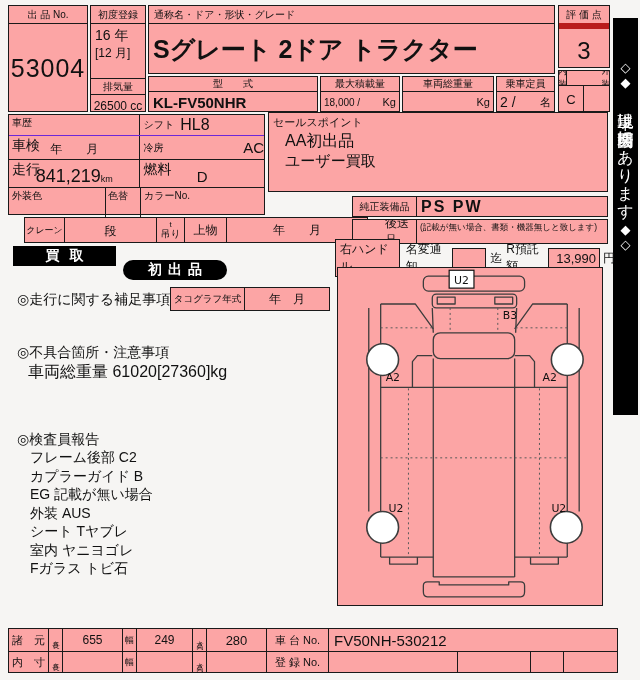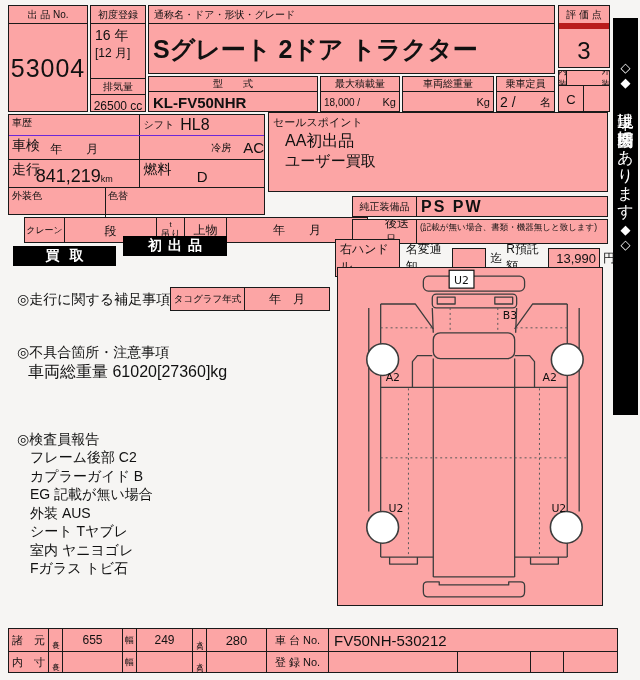--- a/index.html
+++ b/index.html
@@ -100,39 +100,40 @@
     <div class="cell" style="width:124px;justify-content:flex-start;padding-left:3px;">
       <span style="font-size:10px;">シフト</span>
       <span style="font-size:16px;margin-left:6px;">HL8</span>
     </div>
   </div>
   <div class="row" style="height:23px;border-bottom:1px solid #1a1a1a;">
     <div class="cell" style="width:132px;position:relative;font-size:12px;">
       <span class="toplbl">車検</span>
       <span style="margin-top:4px;">年　　月</span>
     </div>
-    <div class="cell" style="width:124px;justify-content:flex-end;padding-left:3px;">
+    <div class="cell" style="width:124px;justify-content:space-between;padding-left:3px;">
       <span style="font-size:10px;">冷房</span>
       <span style="font-size:15px;margin-left:12px;">AC</span>
     </div>
   </div>
   <div class="row" style="height:27px;border-bottom:1px solid #1a1a1a;">
     <div class="cell" style="width:132px;position:relative;">
       <span class="toplbl">走行</span>
       <span style="font-size:18px;margin-top:5px;">841,219</span>
       <span style="font-size:9px;align-self:flex-end;margin-bottom:3px;">km</span>
     </div>
     <div class="cell" style="width:124px;position:relative;">
       <span class="toplbl">燃料</span>
       <span style="font-size:15px;margin-top:5px;">D</span>
     </div>
   </div>
   <div class="row" style="height:29px;">
     <div class="cell" style="width:97px;justify-content:flex-start;align-items:flex-start;padding:1px 0 0 3px;font-size:10px;">外装色</div>
     <div class="cell" style="width:35px;justify-content:flex-start;align-items:flex-start;padding:1px 0 0 2px;font-size:10px;">色替</div>
+    <div class="cell" style="width:123px;justify-content:flex-start;align-items:flex-start;padding:1px 0 0 3px;font-size:10px;">カラーNo.</div>
   </div>
 </div>
 
 <div class="abs bx" style="left:24px;top:217px;width:344px;height:26px;">
   <div class="row" style="height:100%;">
     <div class="cell" style="width:40px;font-size:9px;">クレーン</div>
     <div class="cell" style="width:92px;font-size:12px;align-items:flex-end;padding-bottom:2px;">段</div>
     <div class="cell" style="width:28px;flex-direction:column;justify-content:center;line-height:1;">
       <span style="font-size:8px;">t</span>
       <span style="font-size:10px;">吊り</span>
@@ -156,21 +157,21 @@
 </div>
 
 <div class="abs bx" style="left:352px;top:219px;width:256px;height:25px;">
   <div class="row" style="height:100%;">
     <div class="cell" style="width:64px;font-size:12px;padding-left:32px;">後送品</div>
     <div class="cell" style="justify-content:flex-start;align-items:flex-start;padding:2px 0 0 3px;flex:1;font-size:8.5px;">(記載が無い場合、書類・機器無しと致します)</div>
   </div>
 </div>
 
 <div class="abs badge" style="left:13px;top:246px;width:103px;height:20px;">買取</div>
-<div class="abs badge" style="left:123px;top:236px;width:104px;height:20px;letter-spacing:6px;text-indent:6px;">初出品</div>
+<div class="abs badge" style="left:123px;top:260px;width:104px;height:20px;letter-spacing:6px;text-indent:6px;border-radius:10px;">初出品</div>
 
 <div class="abs" style="left:335px;top:247px;width:280px;height:22px;display:flex;align-items:center;">
   <span class="bx" style="font-size:12px;padding:1px 4px;">右ハンドル</span>
   <span style="font-size:12px;margin-left:6px;">名変通知</span>
   <span class="bx" style="width:36px;height:18px;margin-left:3px;display:inline-block;"></span>
   <span style="font-size:12px;margin-left:4px;">迄</span>
   <span style="font-size:12px;margin-left:4px;">R預託額</span>
   <span class="bx" style="width:52px;height:18px;margin-left:2px;display:flex;align-items:center;justify-content:flex-end;padding-right:3px;font-size:13px;">13,990</span>
   <span style="font-size:12px;margin-left:3px;">円</span>
 </div>

